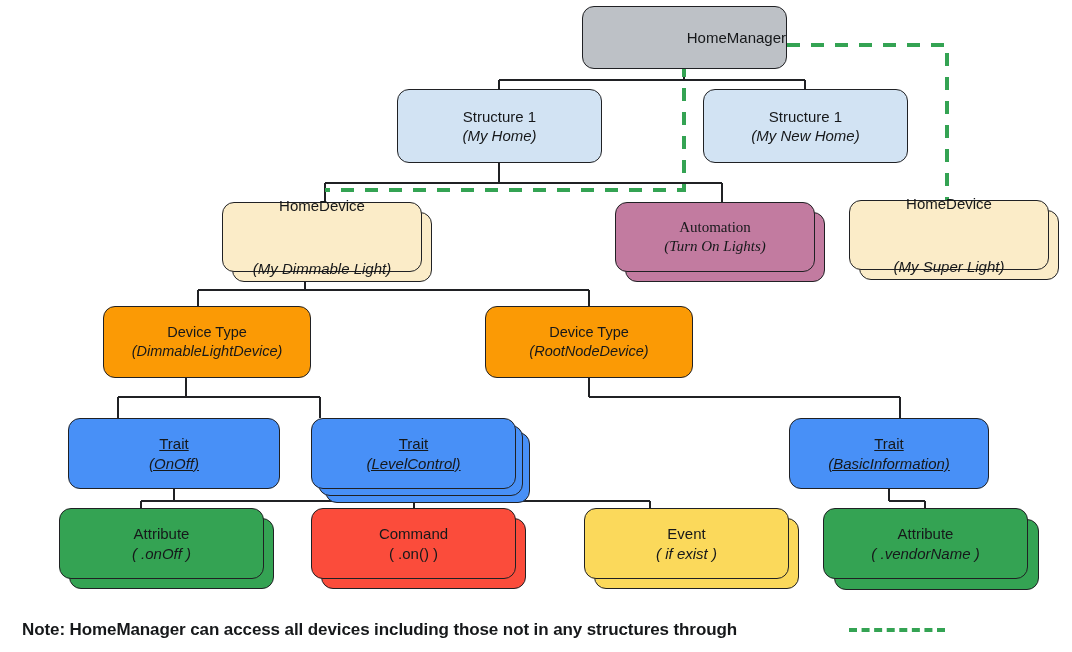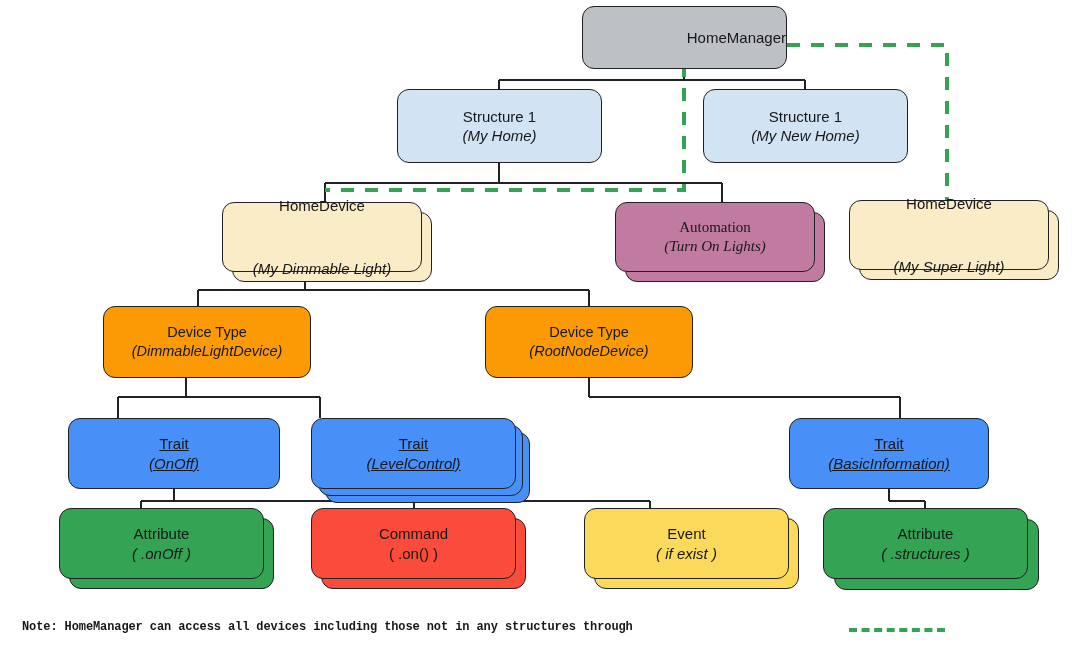--- a/index.html
+++ b/index.html
@@ -54,26 +54,25 @@
   .c-bblue  {background:#4890f7;text-decoration:underline;}
   .c-green  {background:#34a353;}
   .c-red    {background:#fb4c3b;}
   .c-yellow {background:#fbd95b;margin-left:37px;}
 
   
   #note{
     position:absolute;
     left:22px;
     top:620px;
-    font-size:12px;
+    font-size:17px;
     font-weight:bold;
     color:#16181a;
     letter-spacing:-0.1px;
     white-space:nowrap;
-    font-family:Liberation Mono, monospace;
   }
   #note-dash{
     position:absolute;
     left:849px;
     top:628px;
     width:96px;
     height:0;
     border-top:4px dashed #34a353;
   }
 </style>
@@ -218,19 +217,19 @@
   <div class="node c-yellow" style="left:547px;top:508px;width:205px;height:71px;">
     <span class="l1">Event</span>
     <span class="l2">( if exist )</span>
   </div>
 
   <div class="stack" style="left:823px;top:508px;width:240px;height:92px;">
     <div class="shadow c-green" style="left:11px;top:11px;width:205px;height:71px;"></div>
   </div>
   <div class="node c-green" style="left:823px;top:508px;width:205px;height:71px;">
     <span class="l1">Attribute</span>
-    <span class="l2">( .structures )</span>
+    <span class="l2">( .vendorName )</span>
   </div>
 
   <div id="note">Note: HomeManager can access all devices including those not in any structures through</div>
   <div id="note-dash"></div>
 
 </div>
 
 </body></html>

